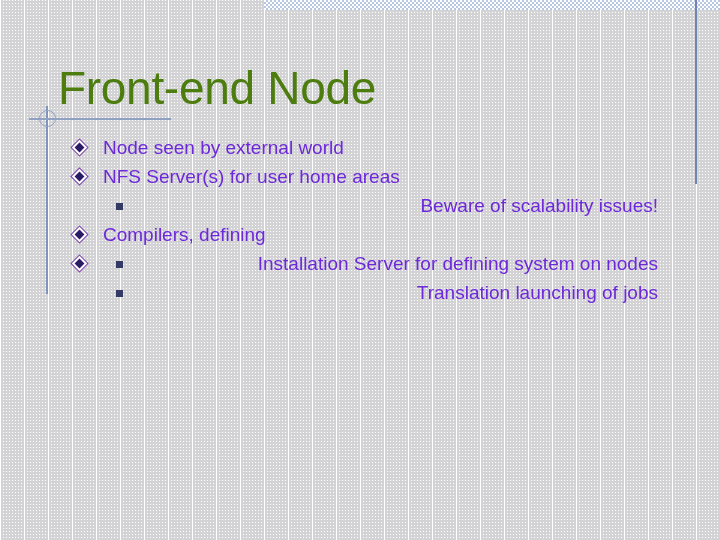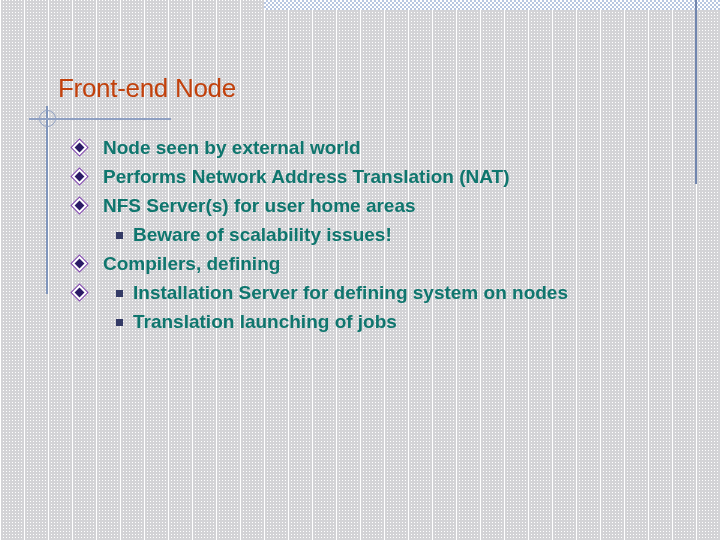--- a/index.html
+++ b/index.html
@@ -37,37 +37,37 @@
     position: absolute; left: 29px; top: 118px; width: 142px; height: 2px;
     background: #8fa0c2;
   }
   .deco-circle {
     position: absolute; left: 39px; top: 110px; width: 15px; height: 15px;
     border: 1.5px solid #8fa0c2; border-radius: 50%;
     background: transparent;
   }
   .slide-title {
     position: absolute; left: 58px; top: 70px;
-    font-size: 26px; line-height: 36px;
-    color: #c2410c;
+    font-size: 46px; line-height: 36px;
+    color: #4d7c0f;
     letter-spacing: -0.3px;
     white-space: nowrap;
   }
   .content {
     position: absolute; left: 0; top: 136px; width: 658px;
-    font-size: 19px; color: #0f766e; font-weight: bold;
+    font-size: 19px; color: #6d28d9;
   }
   .item {
     position: relative;
     line-height: 24px;
     margin-bottom: 5px;
   }
   .item .txt { white-space: pre-line; display: block; }
   .lvl1 { padding-left: 103px; }
-  .lvl2 { padding-left: 133px; }
+  .lvl2 { padding-left: 133px; text-align: right; }
   
   .diamond {
     position: absolute; left: 73px; top: 5px;
     width: 11px; height: 11px;
     border: 1.5px solid #7c42aa;
     transform: rotate(45deg);
     background: #ffffff;
   }
   .diamond::after {
     content: ""; position: absolute; inset: 2px;
@@ -92,21 +92,20 @@
 
 <h1 class="slide-title" style="margin:0; font-weight:normal;">Front-end Node</h1>
 
 <div class="content">
   <div class="item lvl1">
     <span class="diamond"></span>
     <span class="txt">Node seen by external world</span>
   </div>
   <div class="item lvl1">
     <span class="diamond"></span>
-    <span class="txt">Performs Network Address Translation (NAT)</span>
   </div>
   <div class="item lvl1">
     <span class="diamond"></span>
     <span class="txt">NFS Server(s) for user home areas</span>
   </div>
   <div class="item lvl2">
     <span class="square"></span>
     <span class="txt">Beware of scalability issues!</span>
   </div>
   <div class="item lvl1">

